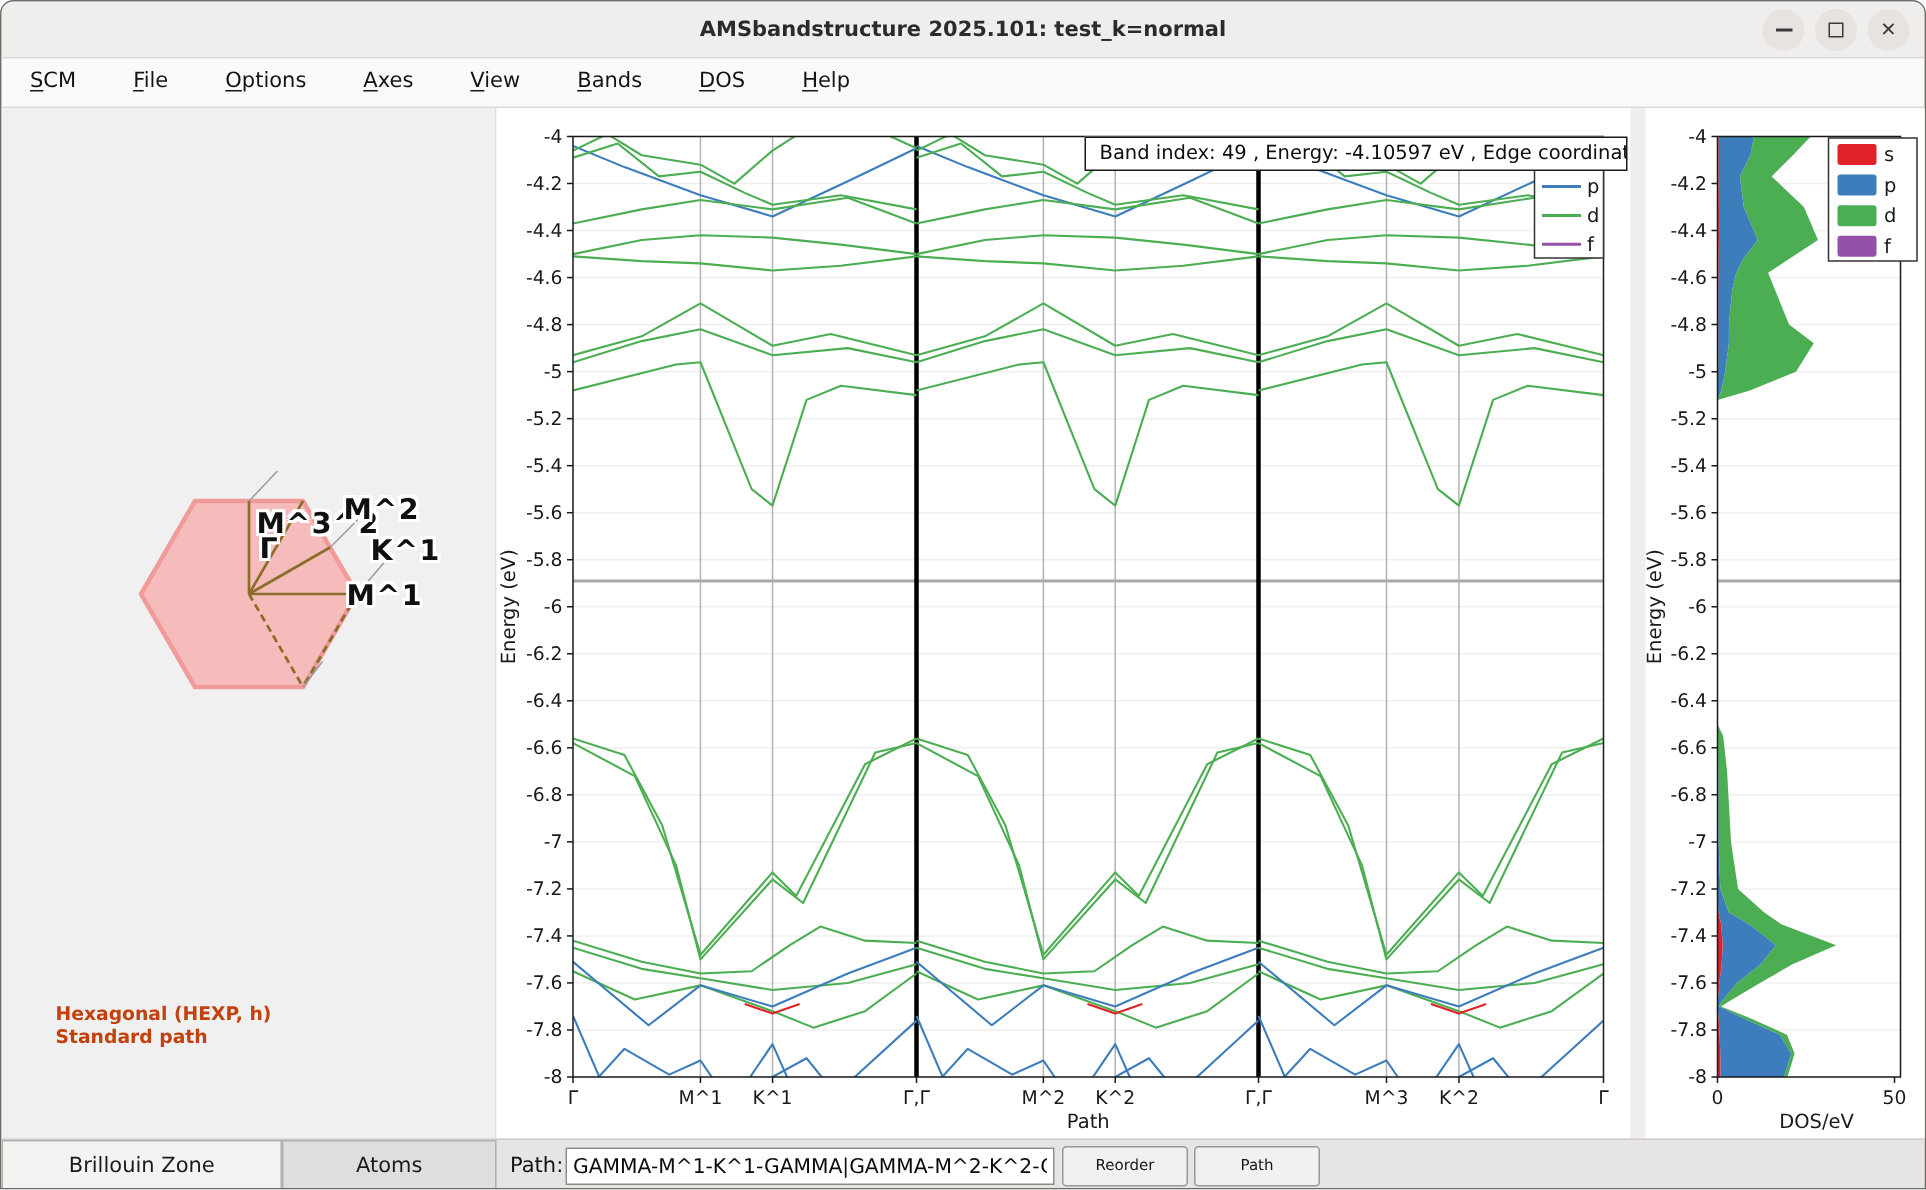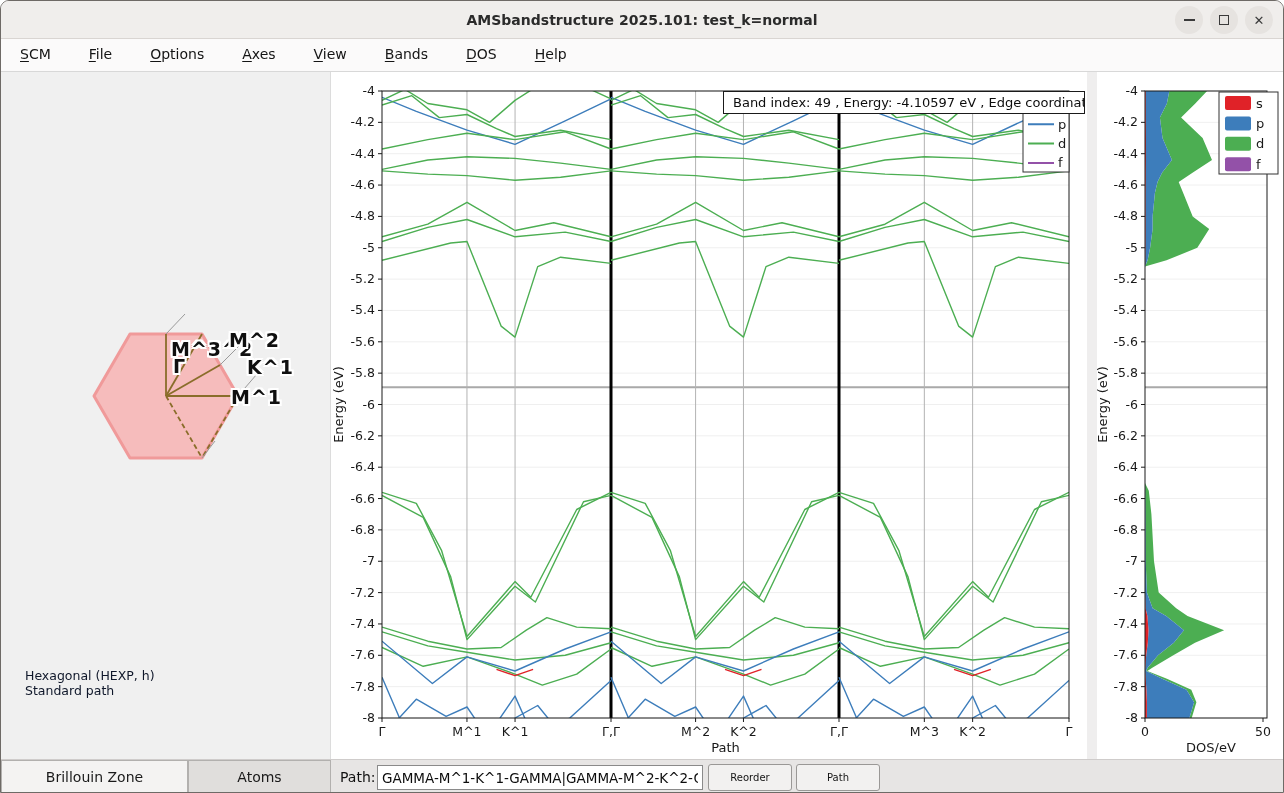--- a/index.html
+++ b/index.html
@@ -23,21 +23,21 @@
   .menu-item{ padding:0 11px; font-size:14px; color:#141414; height:33px; line-height:33px; cursor:default; }
   .menu-item u{ text-underline-offset:2px; }
   
   .main{ position:absolute; left:0; top:71px; width:1284px; height:687px; background:#f0f0f0; }
   .left-panel{ position:absolute; left:0; top:0; width:330px; height:687px; background:#f0f0f0;
                border-right:1px solid #dcdcdc; }
   .left-panel svg{ position:absolute; left:0; top:0; }
   .bz-label{ position:absolute; font-weight:bold; font-size:19px; color:#101010; letter-spacing:1px;
              text-shadow:-2px -2px 0 #fff,2px -2px 0 #fff,-2px 2px 0 #fff,2px 2px 0 #fff,
                          -2px 0 0 #fff,2px 0 0 #fff,0 -2px 0 #fff,0 2px 0 #fff; white-space:nowrap; }
-  .crystal-info{ position:absolute; left:24px; top:596px; font-size:12.5px; color:#0f172a; line-height:15px;}
+  .crystal-info{ position:absolute; left:36px; top:596px; font-size:12.5px; color:#c2410c; line-height:15px;font-weight:bold;}
   .band-canvas{ position:absolute; left:330px; top:0; width:756px; height:687px; background:#ffffff; }
   .splitter{ position:absolute; left:1086px; top:0; width:10px; height:687px; background:#efeeee; }
   .dos-canvas{ position:absolute; left:1096px; top:0; width:188px; height:687px; background:#ffffff; }
   .tooltip{ position:absolute; left:392px; top:19px; width:362px; height:23px; background:#ffffff;
             border:1px solid #1a1a1a; font-size:13px; line-height:21px; padding-left:9px; color:#0d0d0d;
             white-space:nowrap; overflow:hidden; }
   
   .bottombar{ position:absolute; left:0; top:758px; width:1284px; height:35px; background:#e7e5e4;
               border-top:1px solid #cfcccb;padding-left:19px; }
   .tab{ position:absolute; top:0; height:35px; line-height:33px; text-align:center; font-size:14px;

